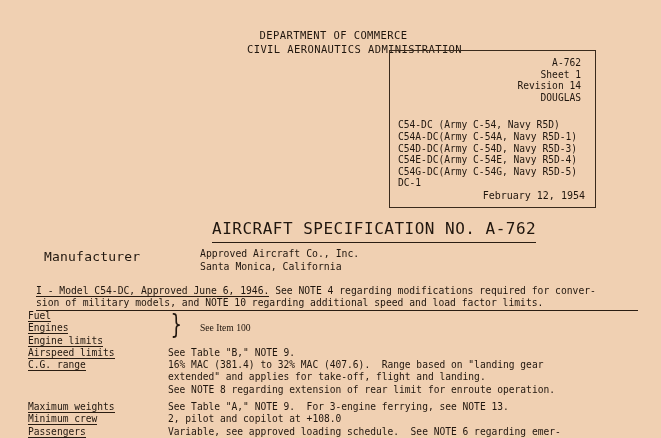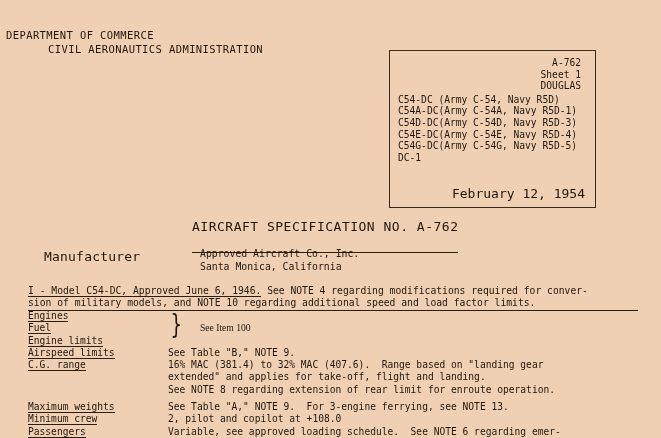--- a/index.html
+++ b/index.html
@@ -14,21 +14,21 @@
     background: #f0d0b2;
     overflow: hidden;
     font-family: "DejaVu Sans Mono", monospace;
     color: #20160e;
   }
   .hdr {
     position: absolute;
     left: 0;
     top: 28px;
     width: 661px;
-    text-align: left;
+    text-align: center;
     font-size: 10.5px;
     line-height: 14px;
     letter-spacing: 0.4px;
   }
   .hdr .l1 { padding-left: 6px; }
   .hdr .l2 { padding-left: 8px; margin-left: 40px; }
 
   .idbox {
     position: absolute;
     left: 389px;
@@ -37,42 +37,42 @@
     height: 156px;
     border: 1px solid #3a2a1c;
     background: transparent;
   }
   .idbox .inner {
     padding: 6px 8px 0 8px;
     font-size: 9.6px;
     line-height: 11.6px;
   }
   .idbox .right { text-align: right; padding-right: 6px; }
-  .idbox .models { margin-top: 2px; }
+  .idbox .models { margin-top: 16px; }
   .idbox .models div { white-space: pre; }
   .idbox .dc4 { white-space: pre; }
   .idbox .date {
     position: absolute;
     left: 0;
     bottom: 6px;
     width: 100%;
     text-align: right;
     padding-right: 10px;
     box-sizing: border-box;
-    font-size: 13px;
+    font-size: 10px;
   }
 
   .spectitle {
     position: absolute;
-    left: 192px;
+    left: 212px;
     top: 219px;
-    font-size: 13px;
+    font-size: 16px;
     letter-spacing: 0.5px;
     border-bottom: 1px solid #2a1d12;
-    padding-bottom: 18px;
+    padding-bottom: 4px;
   }
 
   .manu-label {
     position: absolute;
     left: 44px;
     top: 249px;
     font-size: 13px;
     letter-spacing: 0.2px;
   }
   .manu-val {
@@ -84,21 +84,21 @@
   }
 
   .section1 {
     position: absolute;
     left: 28px;
     top: 285px;
     width: 610px;
     font-size: 9.7px;
     line-height: 12.4px;
   }
-  .section1 .u { border-bottom: 1px solid #2a1d12; }
+  .section1 .u { border-bottom: 1px solid #2a1d12; margin-left: 8px; }
   .section1 .line2 { display: block; }
 
   .table {
     position: absolute;
     left: 28px;
     top: 310px;
     width: 612px;
     font-size: 9.6px;
     line-height: 12.3px;
   }
@@ -141,20 +141,21 @@
 
   <div class="hdr">
     <div class="l1">DEPARTMENT OF COMMERCE</div>
     <div class="l2">CIVIL AERONAUTICS ADMINISTRATION</div>
   </div>
 
   <div class="idbox">
     <div class="inner">
       <div class="right">A-762</div>
       <div class="right">Sheet 1</div>
+      <div class="right">Revision 14</div>
       <div class="right">DOUGLAS</div>
       <div class="models">
         <div>C54-DC (Army C-54, Navy R5D)</div>
         <div>C54A-DC(Army C-54A, Navy R5D-1)</div>
         <div>C54D-DC(Army C-54D, Navy R5D-3)</div>
         <div>C54E-DC(Army C-54E, Navy R5D-4)</div>
         <div>C54G-DC(Army C-54G, Navy R5D-5)</div>
         <div class="dc4">DC-1</div>
       </div>
     </div>
@@ -169,25 +170,25 @@
     <div>Santa Monica, California</div>
   </div>
 
   <div class="section1">
     <span class="u">I - Model C54-DC, Approved June 6, 1946.</span><span>  See NOTE 4 regarding modifications required for conver-</span>
     <span class="line2 u">sion of military models, and NOTE 10 regarding additional speed and load factor limits.</span>
   </div>
 
   <div class="table">
     <div class="row">
+      <div class="lbl"><span class="ul">Fuel</span></div>
+      <div class="val"></div>
+    </div>
+    <div class="row">
       <div class="lbl"><span class="ul">Engines</span></div>
-      <div class="val"></div>
-    </div>
-    <div class="row">
-      <div class="lbl"><span class="ul">Fuel</span></div>
       <div class="val"></div>
     </div>
     <div class="row">
       <div class="lbl"><span class="ul">Engine limits</span></div>
       <div class="val"></div>
     </div>
     <div class="row">
       <div class="lbl"><span class="ul">Airspeed limits</span></div>
       <div class="val">See Table "B," NOTE 9.</div>
     </div>

